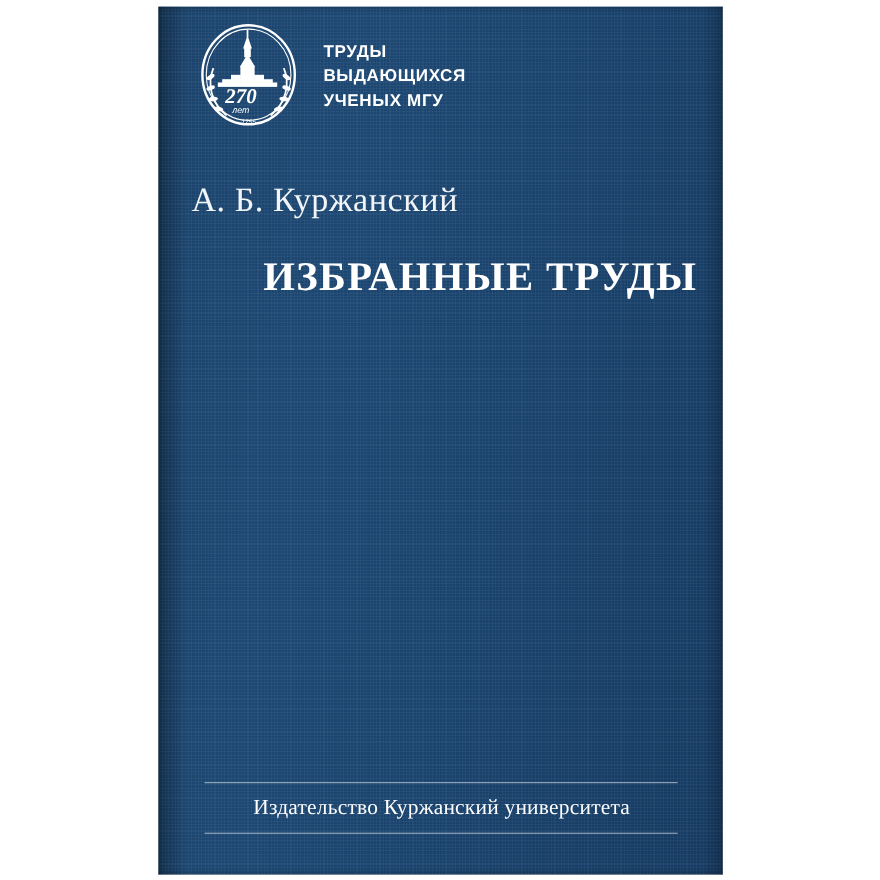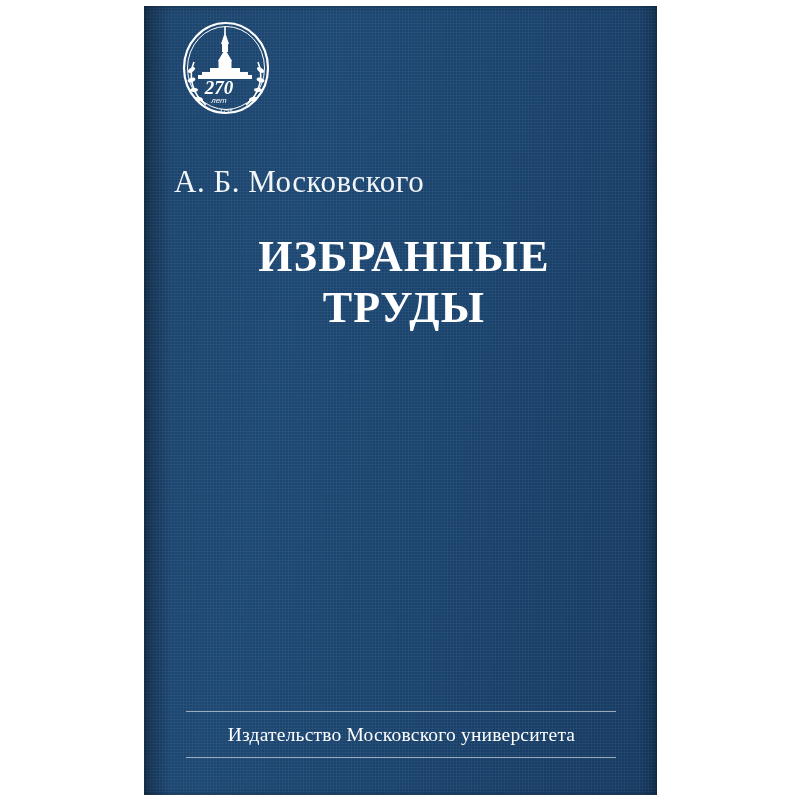--- a/index.html
+++ b/index.html
@@ -98,23 +98,23 @@
 
   
   #title {
     position: absolute;
     left: 30px;
     top: 225px;
     width: 460px;
     color: #ffffff;
     font-family: "Liberation Serif", serif;
     font-weight: bold;
-    font-size: 44px;
+    font-size: 37px;
     letter-spacing: 1.2px;
-    text-align: center;
+    text-align: right;
   }
 
   
   #publisher-rule-top {
     position: absolute;
     left: 42px;
     top: 705px;
     width: 430px;
     height: 1px;
     background: rgba(255,255,255,0.55);
@@ -185,24 +185,29 @@
             <ellipse cx="20" cy="70" rx="4" ry="2" transform="rotate(-5 20 70)"></ellipse>
             <ellipse cx="25" cy="79" rx="4" ry="2" transform="rotate(15 25 79)"></ellipse>
             <ellipse cx="86.5" cy="50" rx="4" ry="2" transform="rotate(35 86.5 50)"></ellipse>
             <ellipse cx="86.5" cy="60" rx="4" ry="2" transform="rotate(20 86.5 60)"></ellipse>
             <ellipse cx="84" cy="70" rx="4" ry="2" transform="rotate(5 84 70)"></ellipse>
             <ellipse cx="79" cy="79" rx="4" ry="2" transform="rotate(-15 79 79)"></ellipse>
           </g>
         </svg>
       </div>
 
+      <div id="emblem-text">
+        <div>Труды</div>
+        <div>выдающихся</div>
+        <div>ученых МГУ</div>
+      </div>
     </div>
 
-    <div id="author">А. Б. Московского</div>
+    <div id="author">А. Б. Куржанский</div>
 
     <div id="title">ИЗБРАННЫЕ ТРУДЫ</div>
 
     <div id="publisher-rule-top"></div>
-    <div id="publisher">Издательство Московского университета</div>
+    <div id="publisher">Издательство Куржанский университета</div>
     <div id="publisher-rule-bottom"></div>
   </div>
 
 </div>
 
 </body></html>

